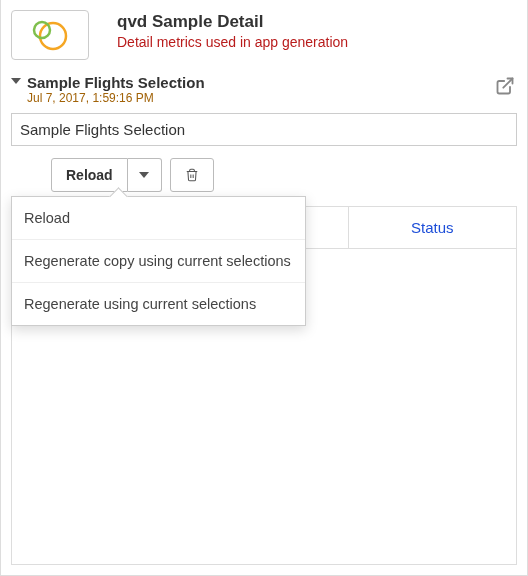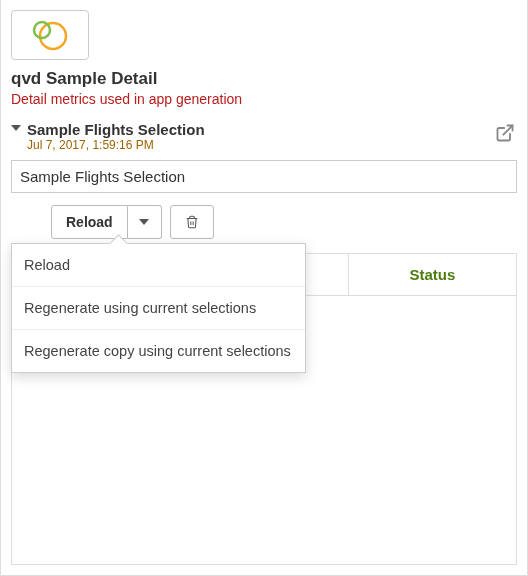--- a/index.html
+++ b/index.html
@@ -16,23 +16,22 @@
     border: 1px solid #ddd;
     border-top: none;
     padding: 10px 10px 10px 10px;
     height: 100%;
     display: flex;
     flex-direction: column;
     position: relative;
   }
   .header-row {
     display: flex;
-    gap: 7px;
+    gap: 28px;
     margin-bottom: 14px;
-    flex-direction: column;
   }
   .thumb {
     width: 78px;
     height: 50px;
     border: 1px solid #ccc;
     border-radius: 4px;
     display: flex;
     align-items: center;
     justify-content: center;
     flex-shrink: 0;
@@ -149,25 +148,25 @@
     flex-direction:column;
   }
   .table-head {
     display:flex;
     border-bottom:1px solid #ddd;
     background:#fff;
   }
   .table-head .col {
     flex:1;
     text-align:center;
-    font-weight:700;
+    font-weight:400;
     font-size:15px;
     padding:12px 4px;
     border-right:1px solid #ddd;
-    color:#4d7c0f;
+    color:#1d4ed8;
   }
   .table-head .col:last-child{border-right:none;}
   .table-body{flex:1;}
 </style>
 </head>
 <body>
 
 <div class="panel">
 
   <div class="header-row">
@@ -211,22 +210,22 @@
       <svg width="18" height="18" viewBox="0 0 24 24" fill="none" stroke="#555" stroke-width="1.8">
         <polyline points="3 6 5 6 21 6"></polyline>
         <path d="M19 6l-1 14a2 2 0 0 1-2 2H8a2 2 0 0 1-2-2L5 6"></path>
         <path d="M10 11v6M14 11v6"></path>
         <path d="M8 6V4a2 2 0 0 1 2-2h4a2 2 0 0 1 2 2v2"></path>
       </svg>
     </button>
 
     <div class="dropdown">
       <div class="dropdown-item">Reload</div>
+      <div class="dropdown-item">Regenerate copy using current selections</div>
       <div class="dropdown-item">Regenerate using current selections</div>
-      <div class="dropdown-item">Regenerate copy using current selections</div>
     </div>
   </div>
 
   <div class="table">
     <div class="table-head">
       <div class="col"></div>
       <div class="col"></div>
       <div class="col">Status</div>
     </div>
     <div class="table-body"></div>

